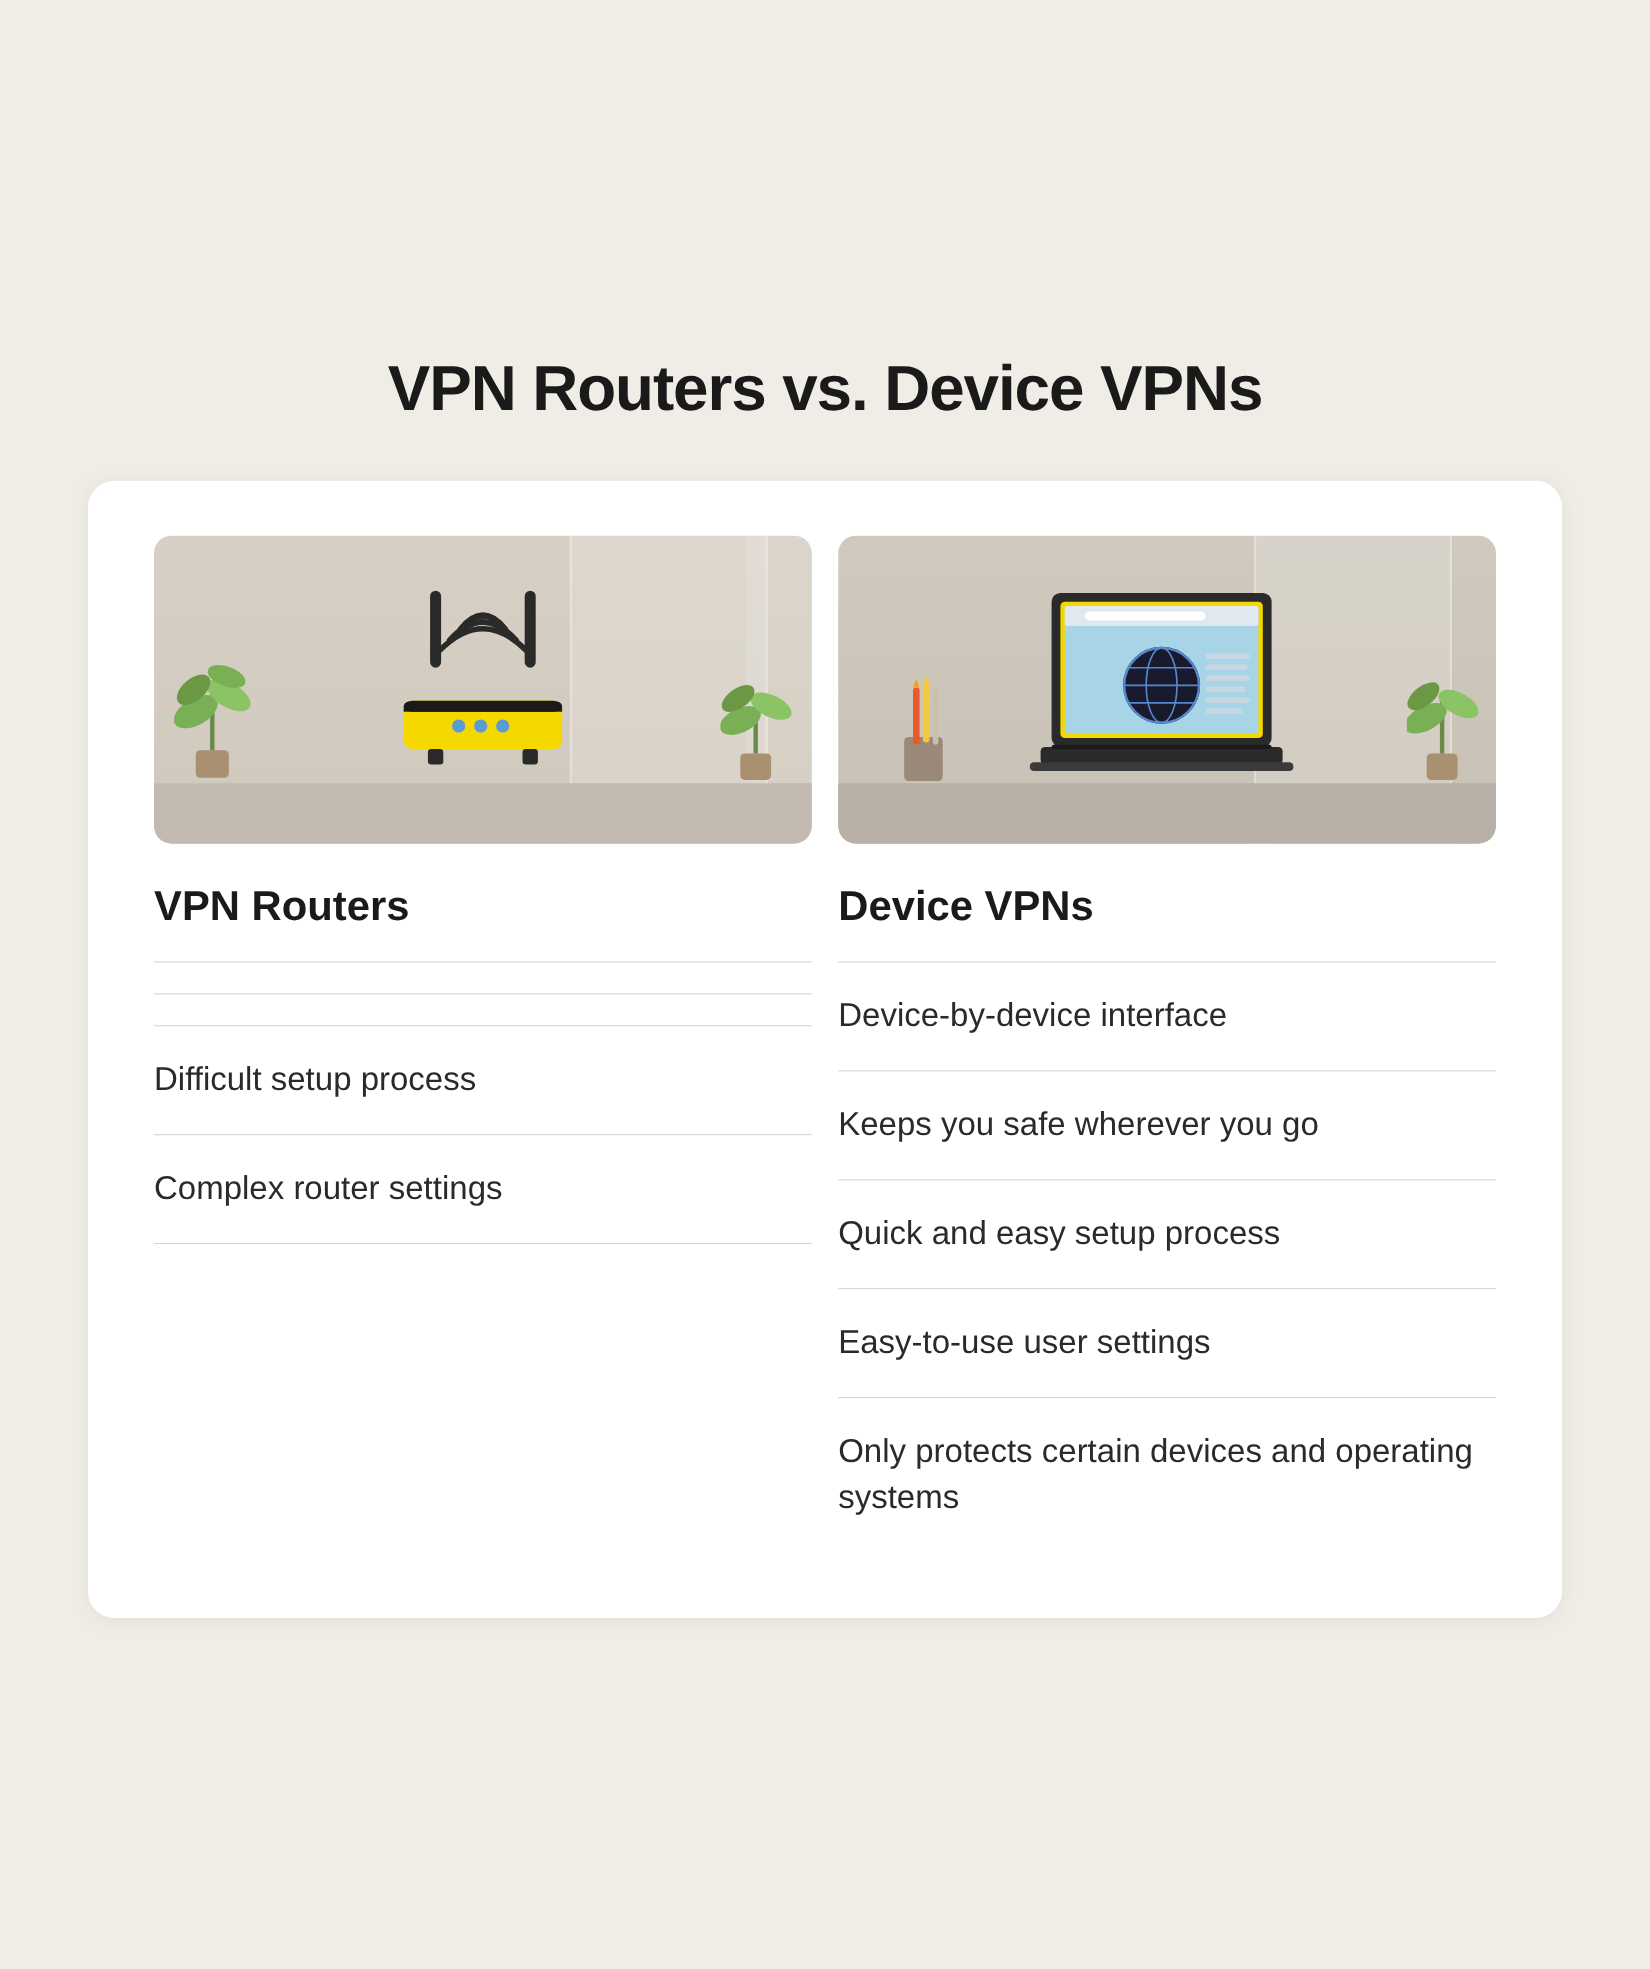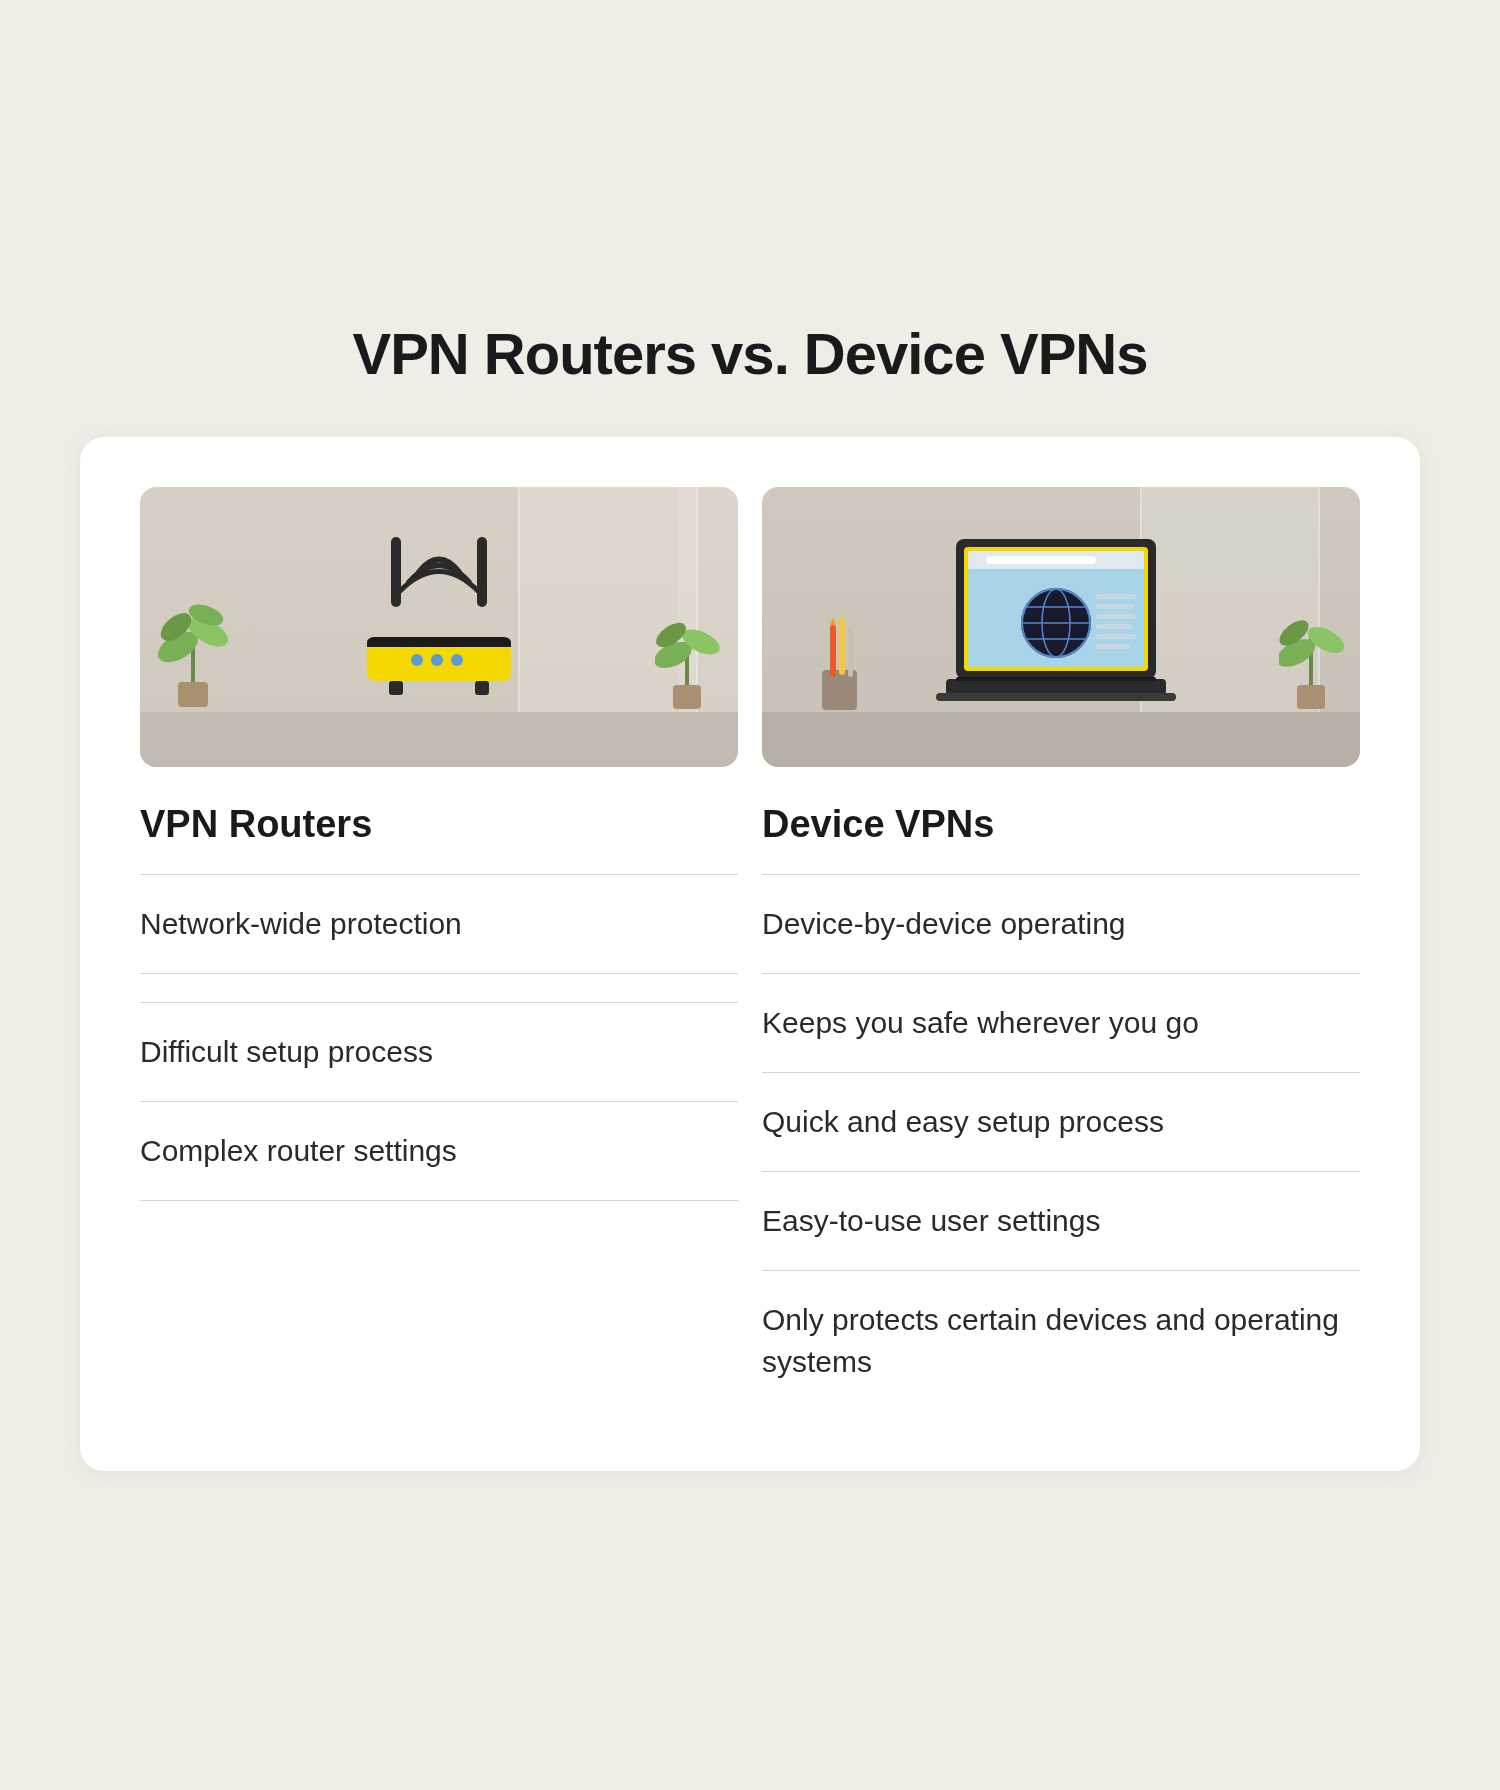--- a/index.html
+++ b/index.html
@@ -176,21 +176,20 @@
             <line x1="32" y1="108" x2="32" y2="60" stroke="#6a8a4a" stroke-width="4"></line>
             <ellipse cx="18" cy="78" rx="20" ry="11" fill="#7ab055" transform="rotate(-25 18 78)"></ellipse>
             <ellipse cx="46" cy="65" rx="20" ry="10" fill="#8bc465" transform="rotate(25 46 65)"></ellipse>
             <ellipse cx="16" cy="58" rx="17" ry="9" fill="#6a9845" transform="rotate(-35 16 58)"></ellipse>
           </svg>
         </div>
 
         <h2 class="col-heading">VPN Routers</h2>
         <hr class="divider">
 
-        <div class="feature-item">Network-wide protection</div>
         <hr class="divider">
 
         <hr class="divider">
 
         <div class="feature-item">Difficult setup process</div>
         <hr class="divider">
 
         <div class="feature-item">Complex router settings</div>
         <hr class="divider">
 
@@ -254,21 +253,21 @@
 
             <rect x="20" y="148" width="200" height="4" rx="2" fill="#1a1a1a"></rect>
 
             <rect x="0" y="164" width="240" height="8" rx="4" fill="#3a3a3a"></rect>
           </svg>
         </div>
 
         <h2 class="col-heading">Device VPNs</h2>
         <hr class="divider">
 
-        <div class="feature-item">Device-by-device operating</div>
+        <div class="feature-item">Device-by-device interface</div>
         <hr class="divider">
 
         <div class="feature-item">Keeps you safe wherever you go</div>
         <hr class="divider">
 
         <div class="feature-item">Quick and easy setup process</div>
         <hr class="divider">
 
         <div class="feature-item">Easy-to-use user settings</div>
         <hr class="divider">

